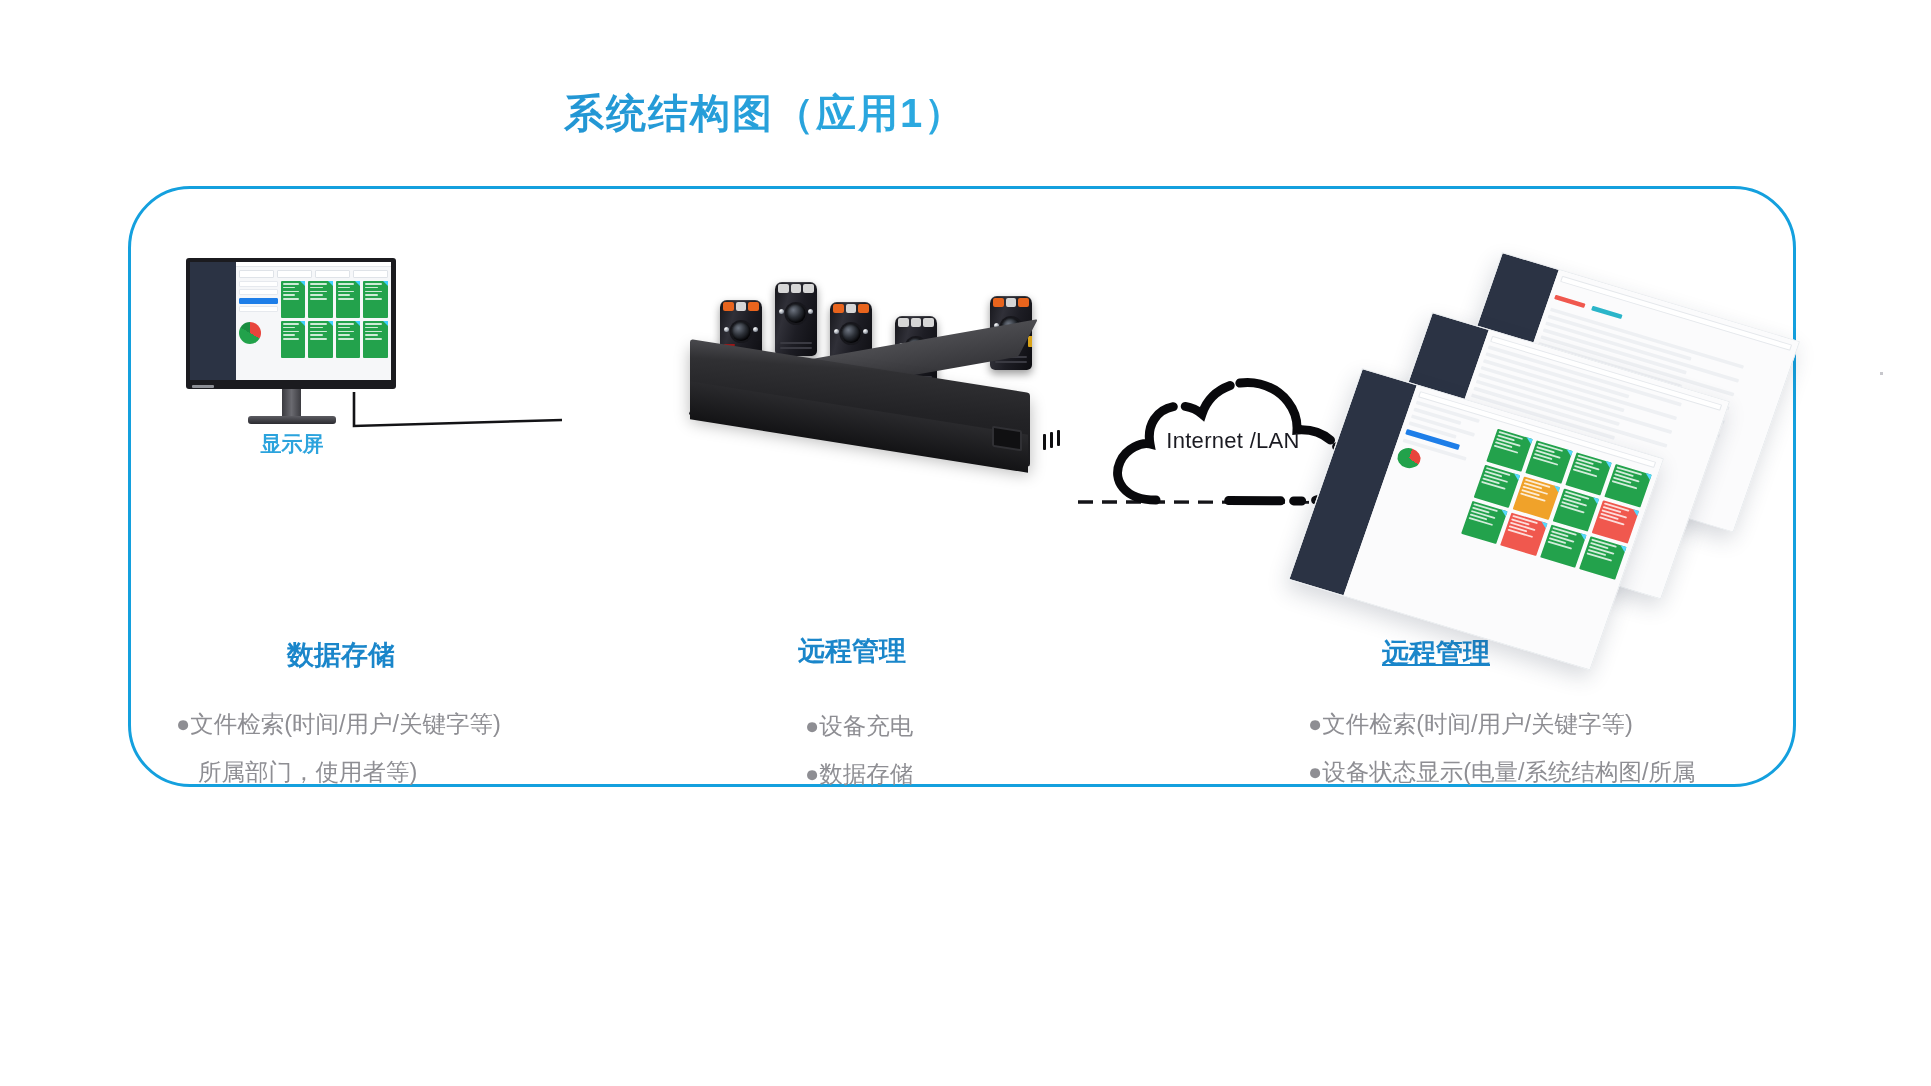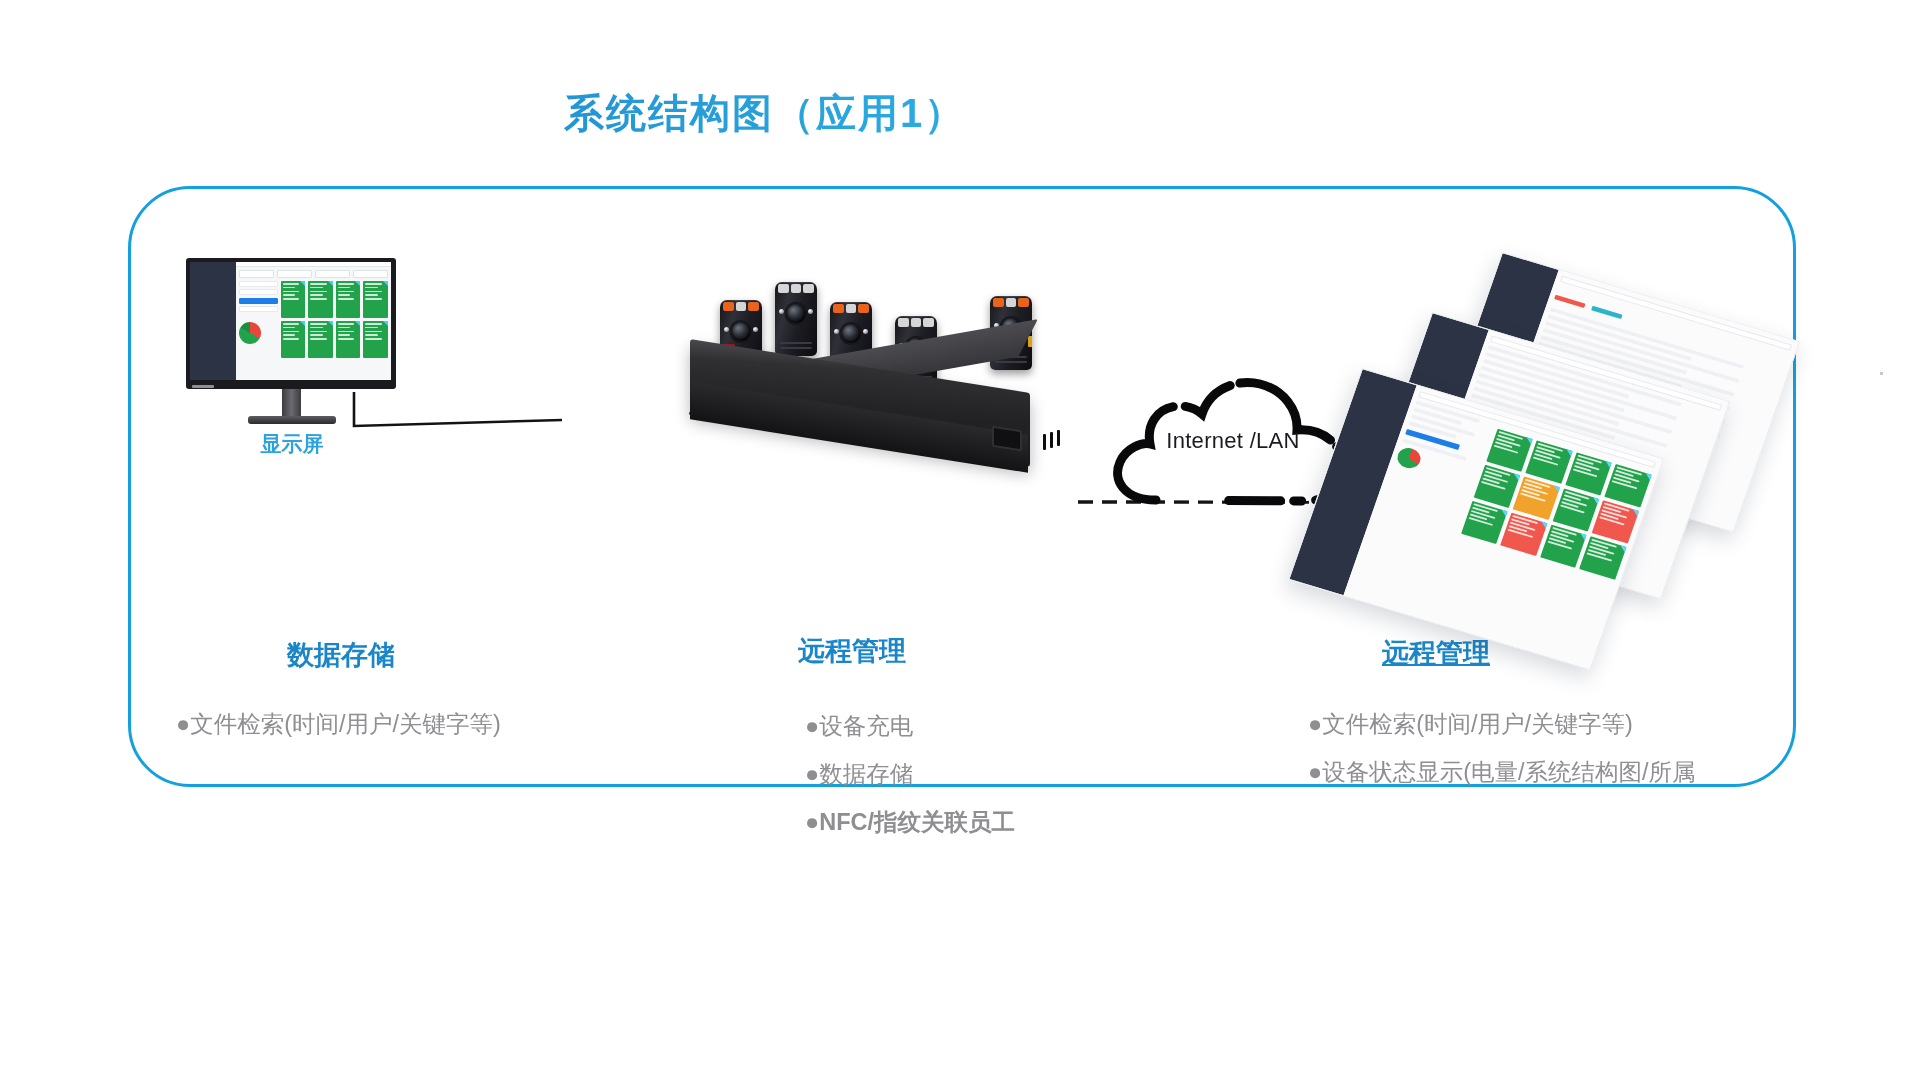--- a/index.html
+++ b/index.html
@@ -609,24 +609,24 @@
 </div>
 
 <div class="speck"></div>
 
 <div class="col-heading" style="left:287px; top:637px;">数据存储</div>
 <div class="col-heading" style="left:798px; top:633px;">远程管理</div>
 <div class="col-heading" style="left:1382px; top:635px;text-decoration:underline;">远程管理</div>
 
 <div class="bullets" style="left:176px; top:700px;">
   <span class="b-line">●文件检索(时间/用户/关键字等)</span>
+  <span class="b-line indent">所属部门，使用者等)</span>
 </div>
 
 <div class="bullets" style="left:805px; top:702px;">
   <span class="b-line">●设备充电</span>
   <span class="b-line">●数据存储</span>
-  <span class="b-line bold-line">●NFC/指纹关联员工</span>
 </div>
 
 <div class="bullets" style="left:1308px; top:700px;">
   <span class="b-line">●文件检索(时间/用户/关键字等)</span>
   <span class="b-line">●设备状态显示(电量/系统结构图/所属</span>
 </div>
 
 </body></html>

